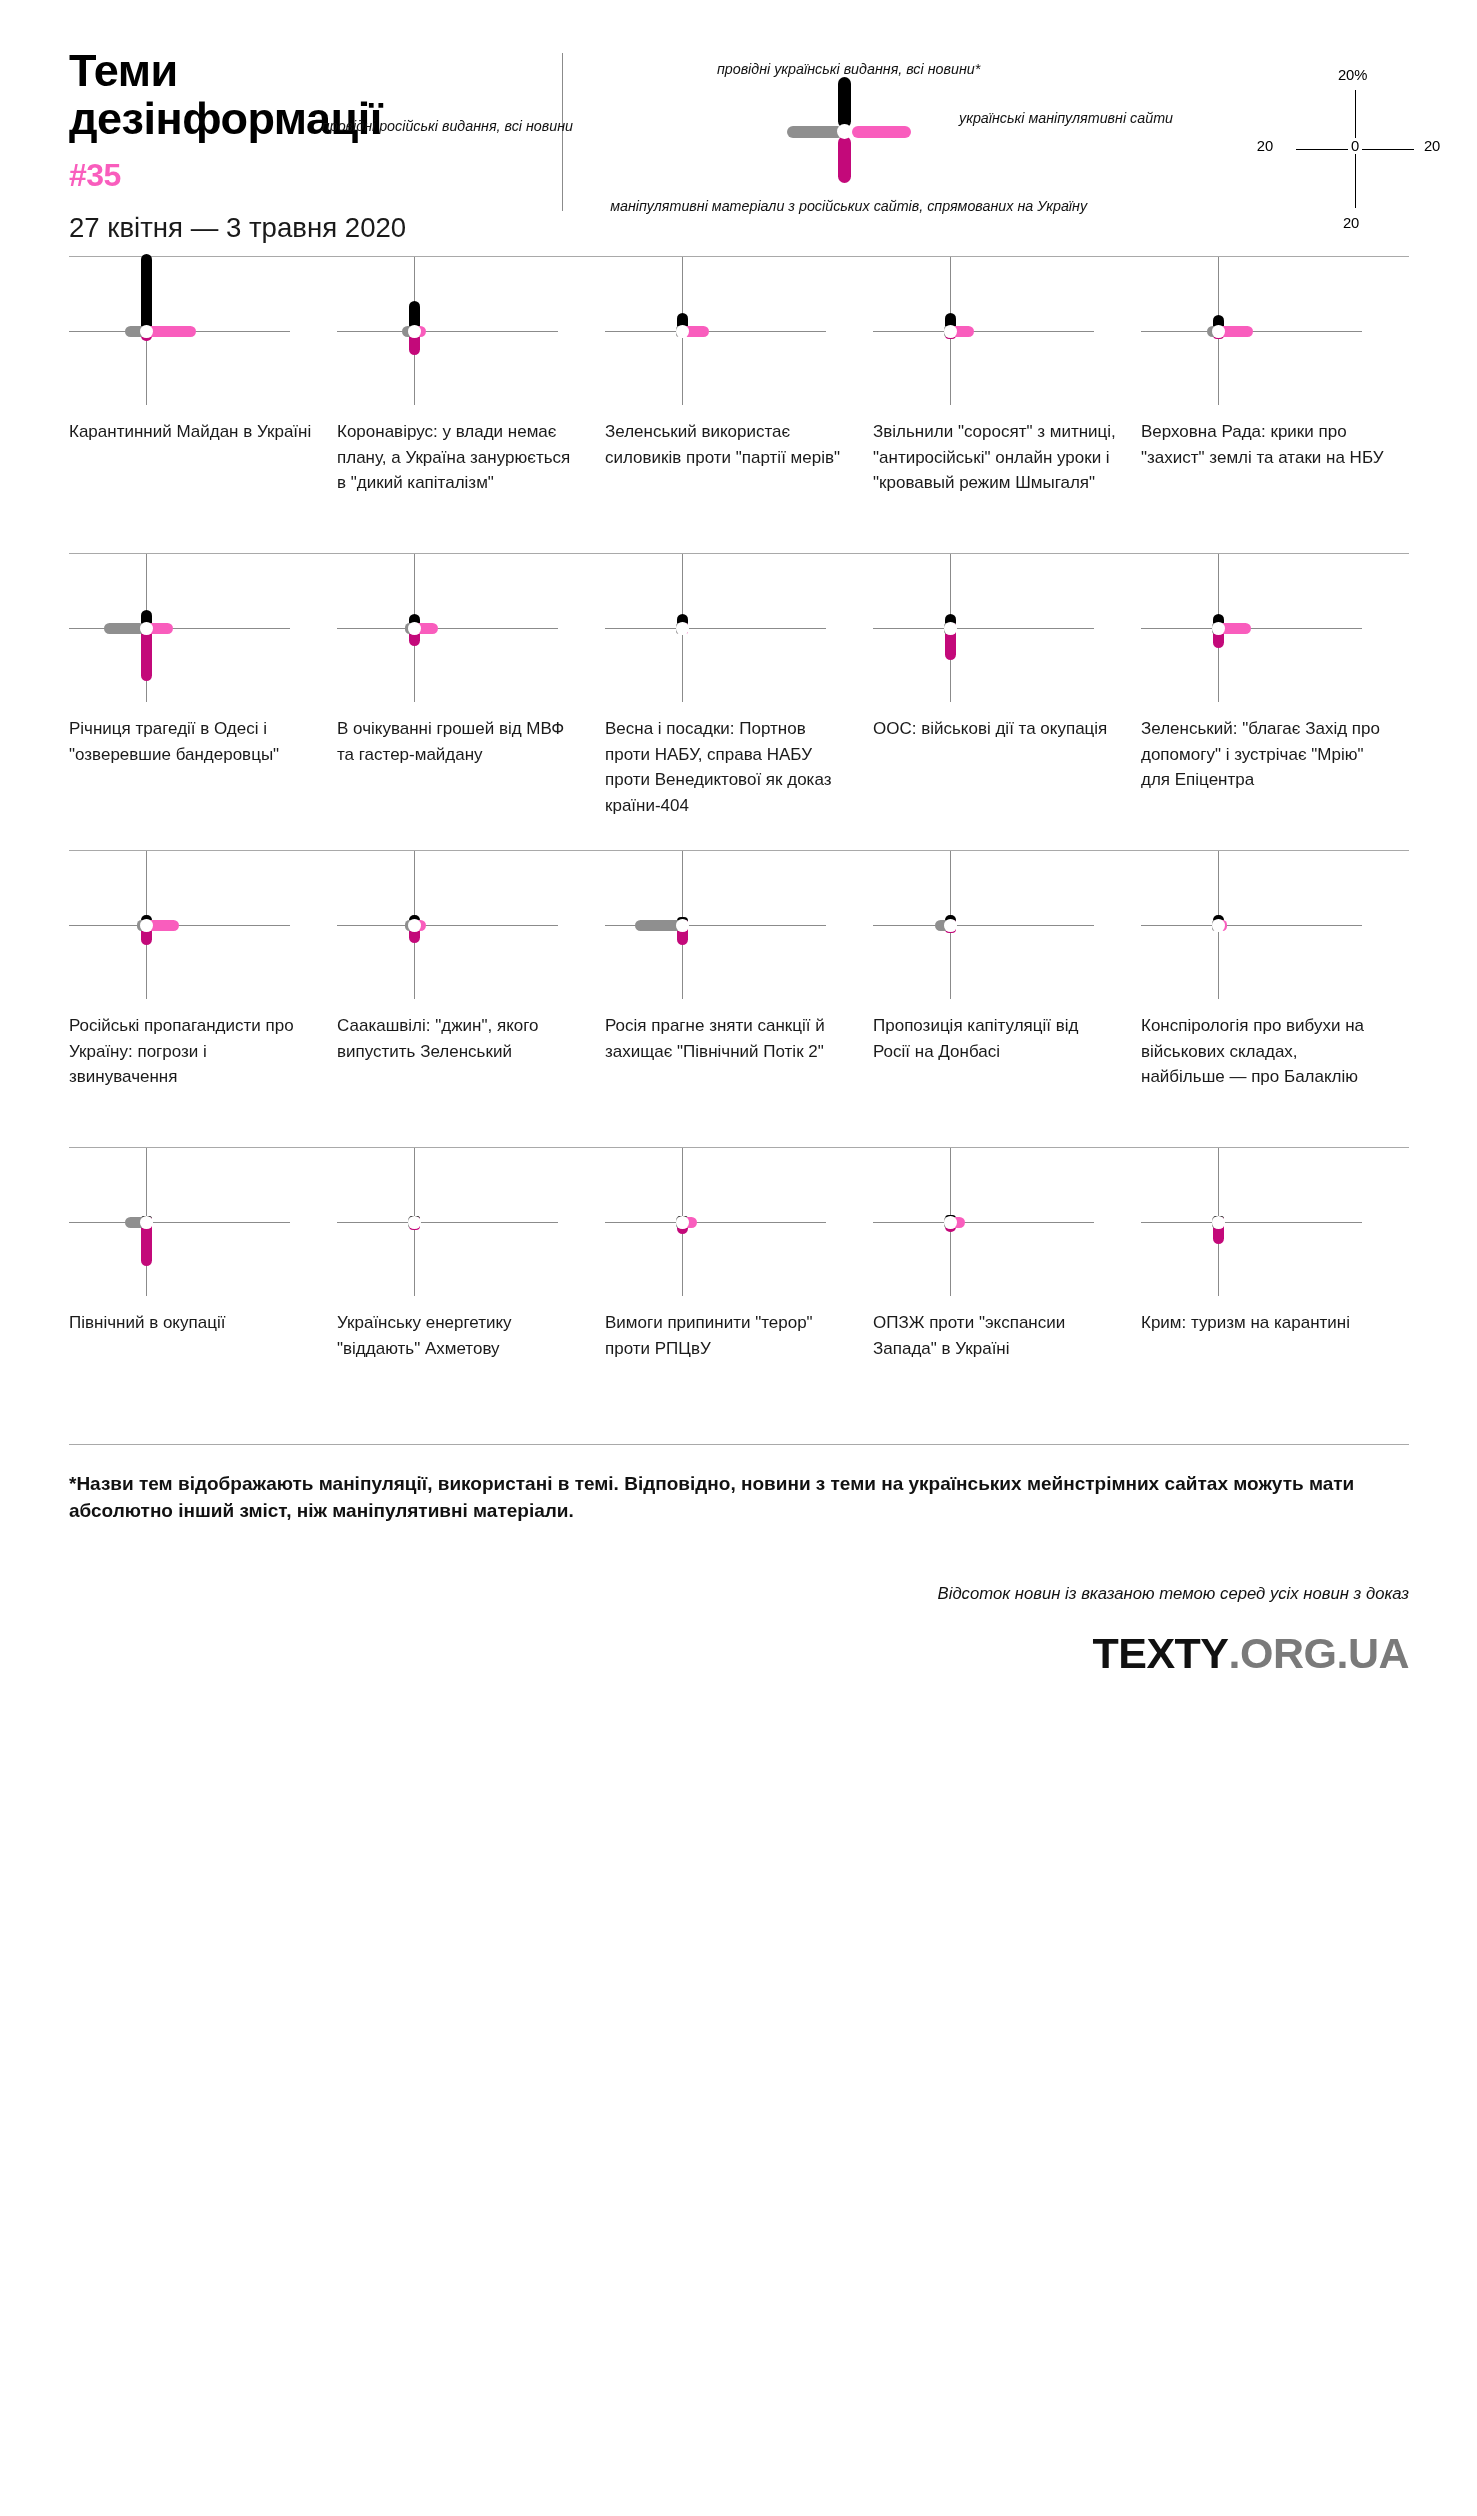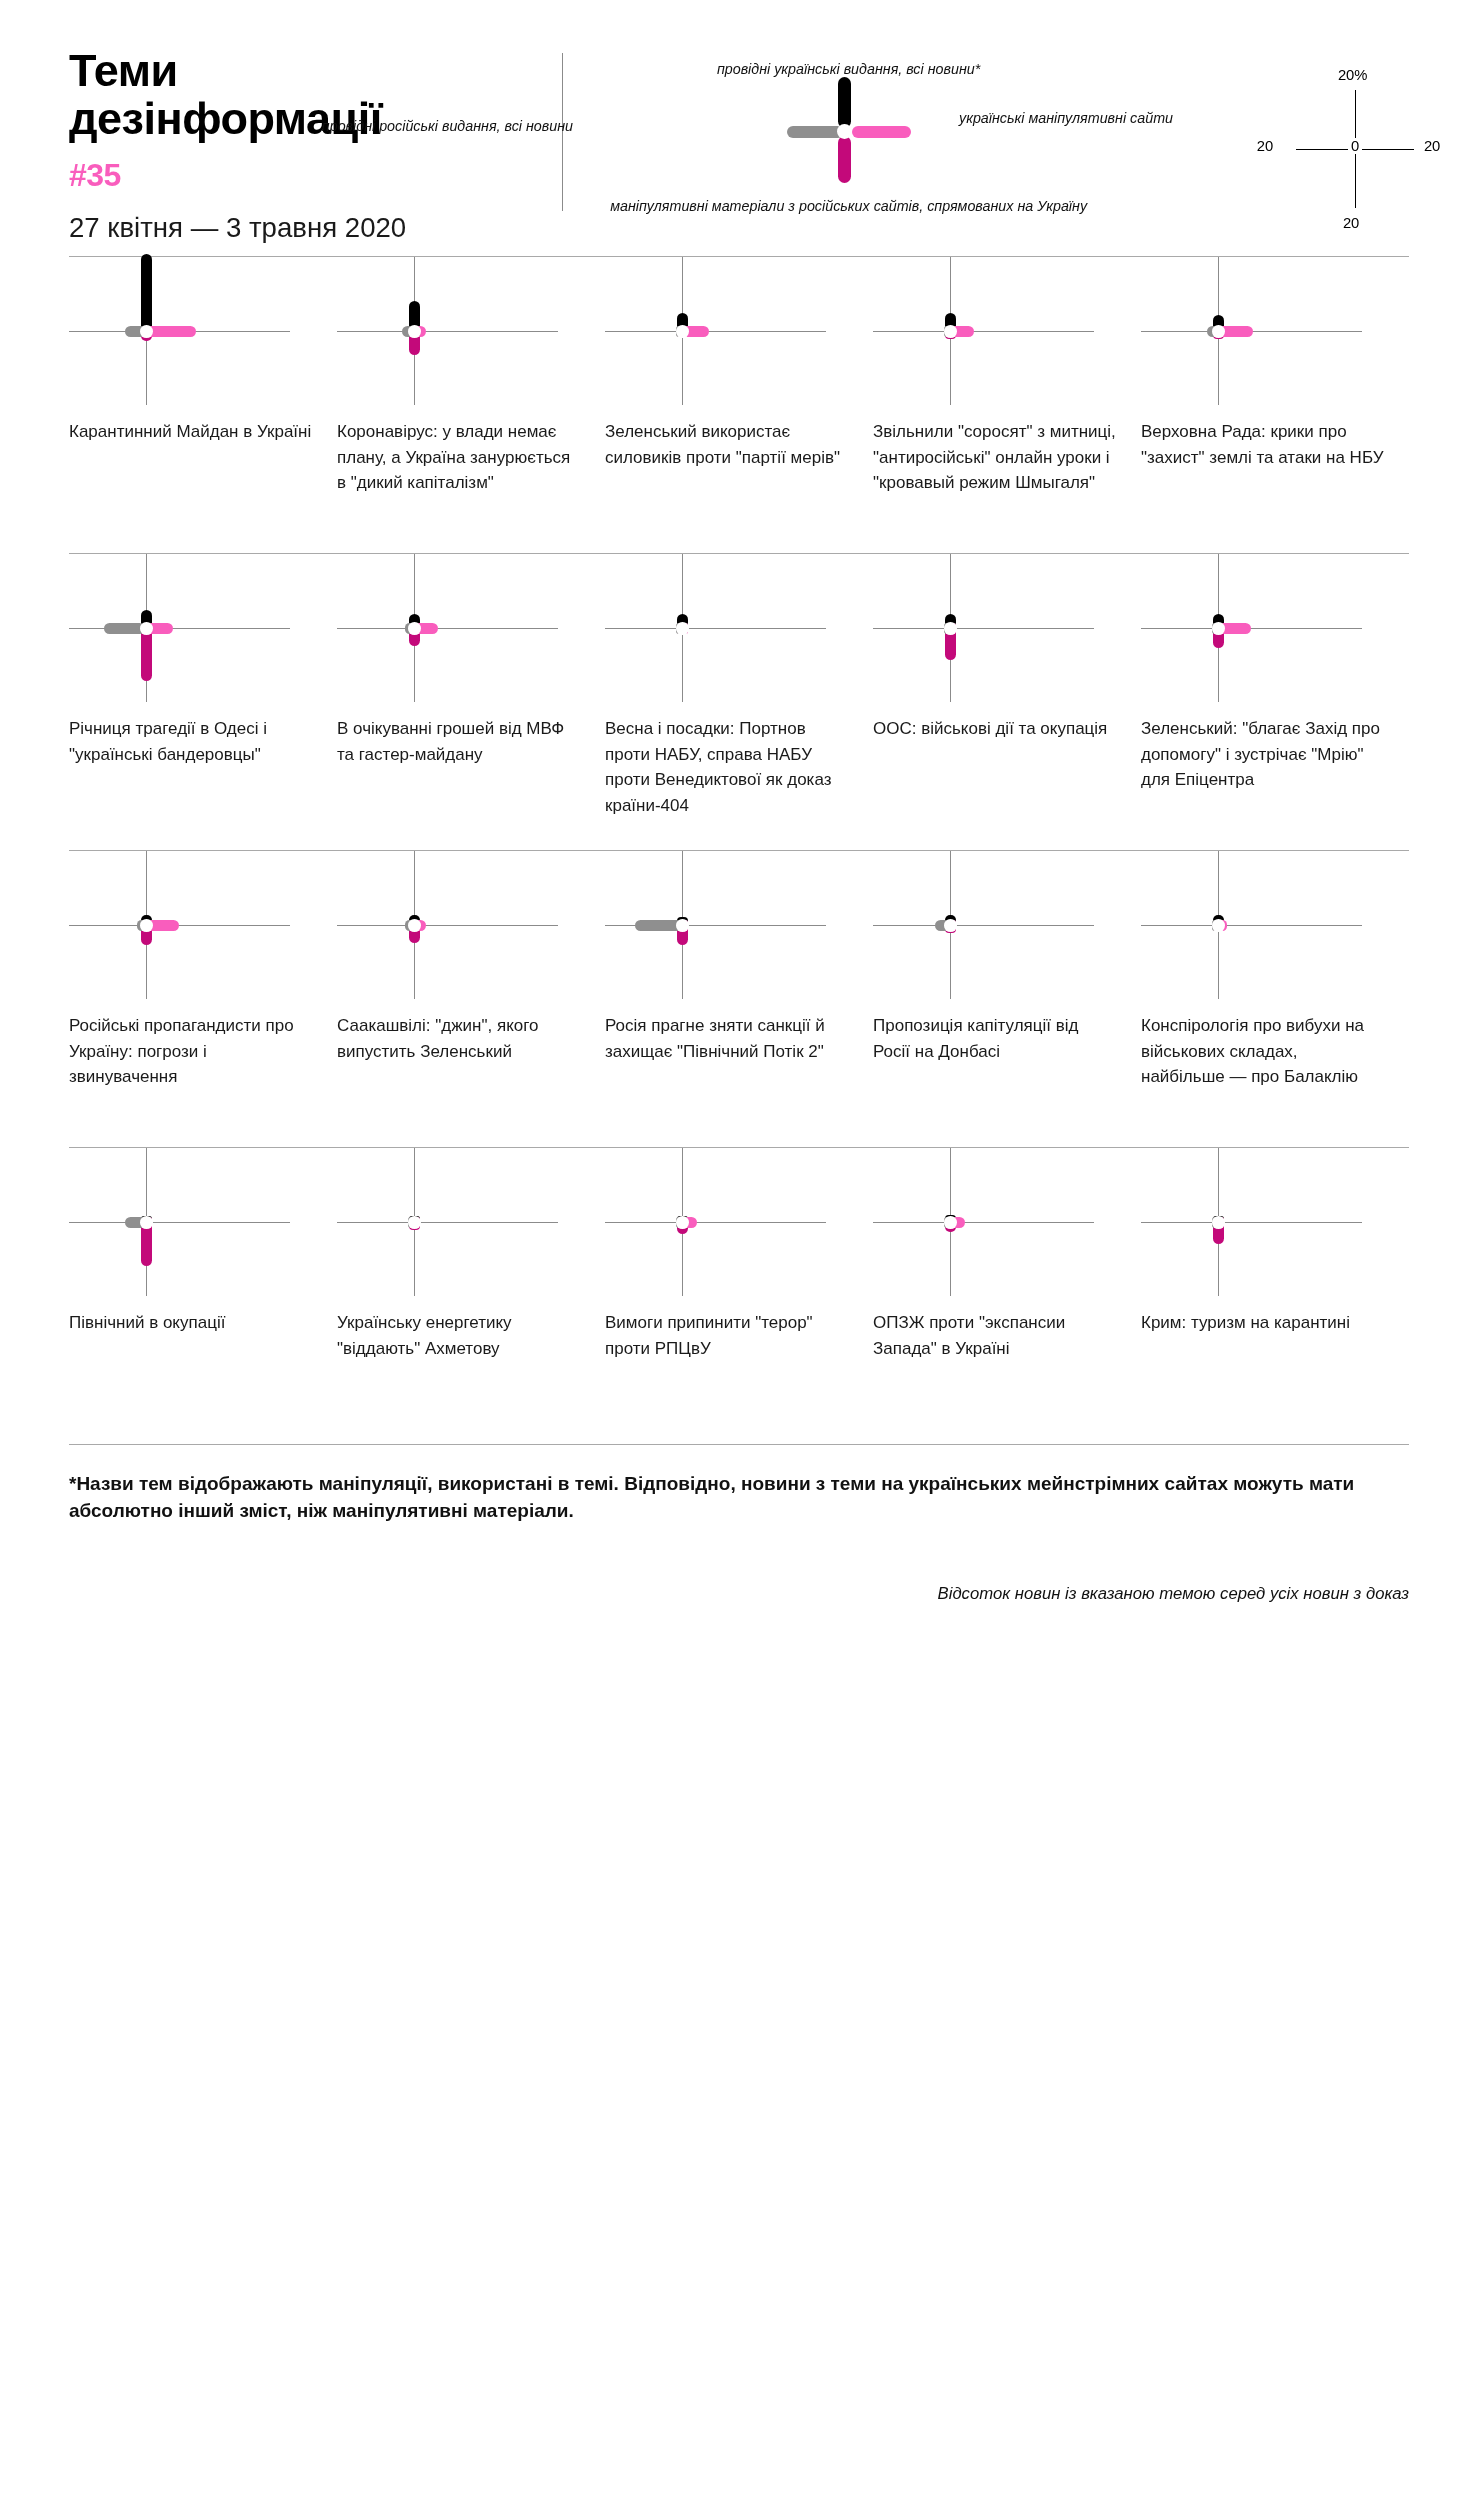--- a/index.html
+++ b/index.html
@@ -204,21 +204,21 @@
         <div class="cell">
           <div class="chart">
             <div class="ax-h"></div>
             <div class="ax-v" style="left: 77px;"></div>
             <div class="arm arm-up" style="left: 72px; top: 56px; height: 18px; background: rgb(0, 0, 0);"></div>
             <div class="arm arm-down" style="left: 72px; top: 74px; height: 53px; background: rgb(195, 9, 122);"></div>
             <div class="arm arm-left" style="left: 35px; top: 69px; width: 41px; background: rgb(143, 143, 143);"></div>
             <div class="arm arm-right" style="left: 77px; top: 69px; width: 26.6px; background: rgb(249, 93, 189);"></div>
             <div class="hub" style="left: 71px; top: 68px;"></div>
           </div>
-          <div class="caption">Річниця трагедії в Одесі і "українські бандеровцы"</div>
+          <div class="caption">Річниця трагедії в Одесі і "озверевшие бандеровцы"</div>
         </div>
         <div class="cell">
           <div class="chart">
             <div class="ax-h"></div>
             <div class="ax-v" style="left: 77px;"></div>
             <div class="arm arm-up" style="left: 72px; top: 60px; height: 14px; background: rgb(0, 0, 0);"></div>
             <div class="arm arm-down" style="left: 72px; top: 74px; height: 18px; background: rgb(195, 9, 122);"></div>
             <div class="arm arm-left" style="left: 68px; top: 69px; width: 8.9px; background: rgb(143, 143, 143);"></div>
             <div class="arm arm-right" style="left: 77px; top: 69px; width: 23.6px; background: rgb(249, 93, 189);"></div>
             <div class="hub" style="left: 71px; top: 68px;"></div>
@@ -389,15 +389,16 @@
         </div>
       </div>
       <div class="hr"></div>
     </div>
 
   <div class="footnote">*Назви тем відображають маніпуляції, використані в темі. Відповідно, новини з теми на українських мейнстрімних сайтах можуть мати абсолютно інший зміст, ніж маніпулятивні матеріали.</div>
 
   <div class="right-note">Відсоток новин із вказаною темою
 серед усіх новин з доказ</div>
 
+  <div class="brand"><b>TEXTY</b><span>.ORG.UA</span></div>
 
 </div>
 
 
 </body></html>

